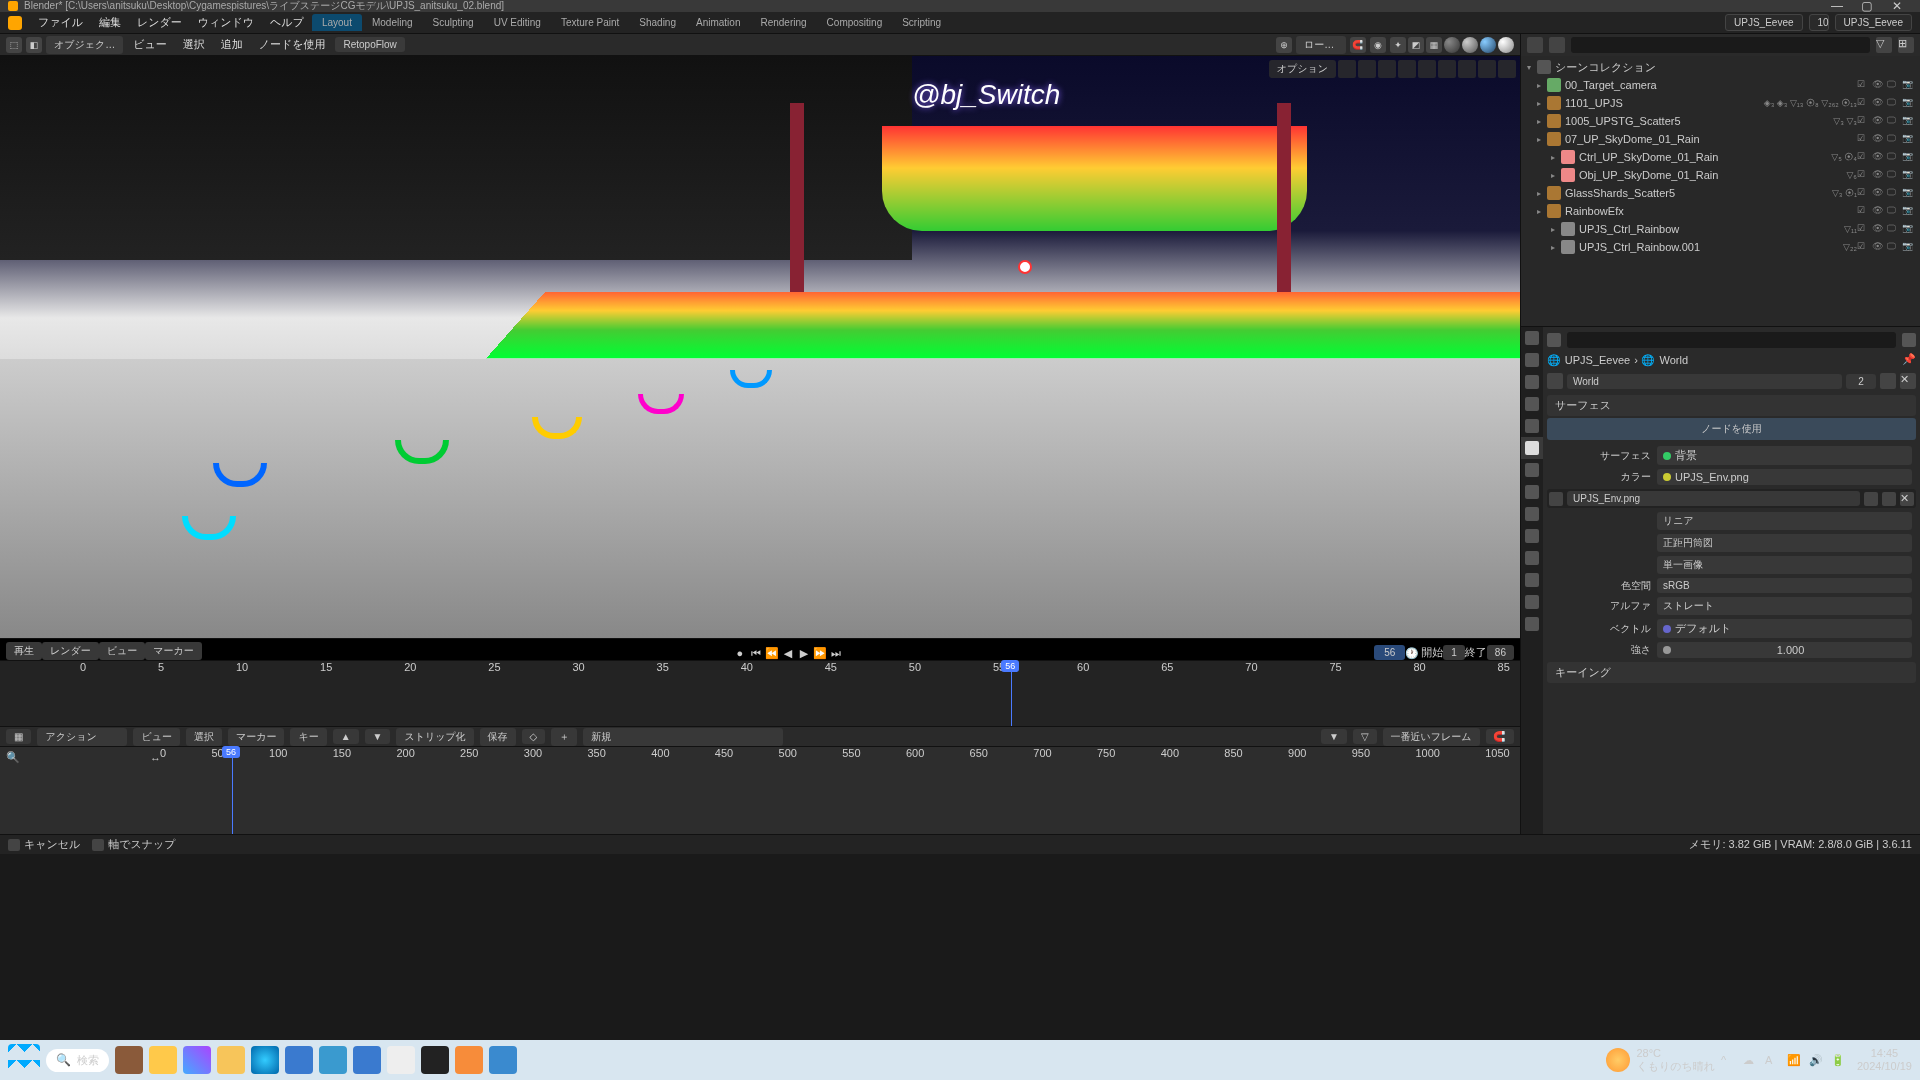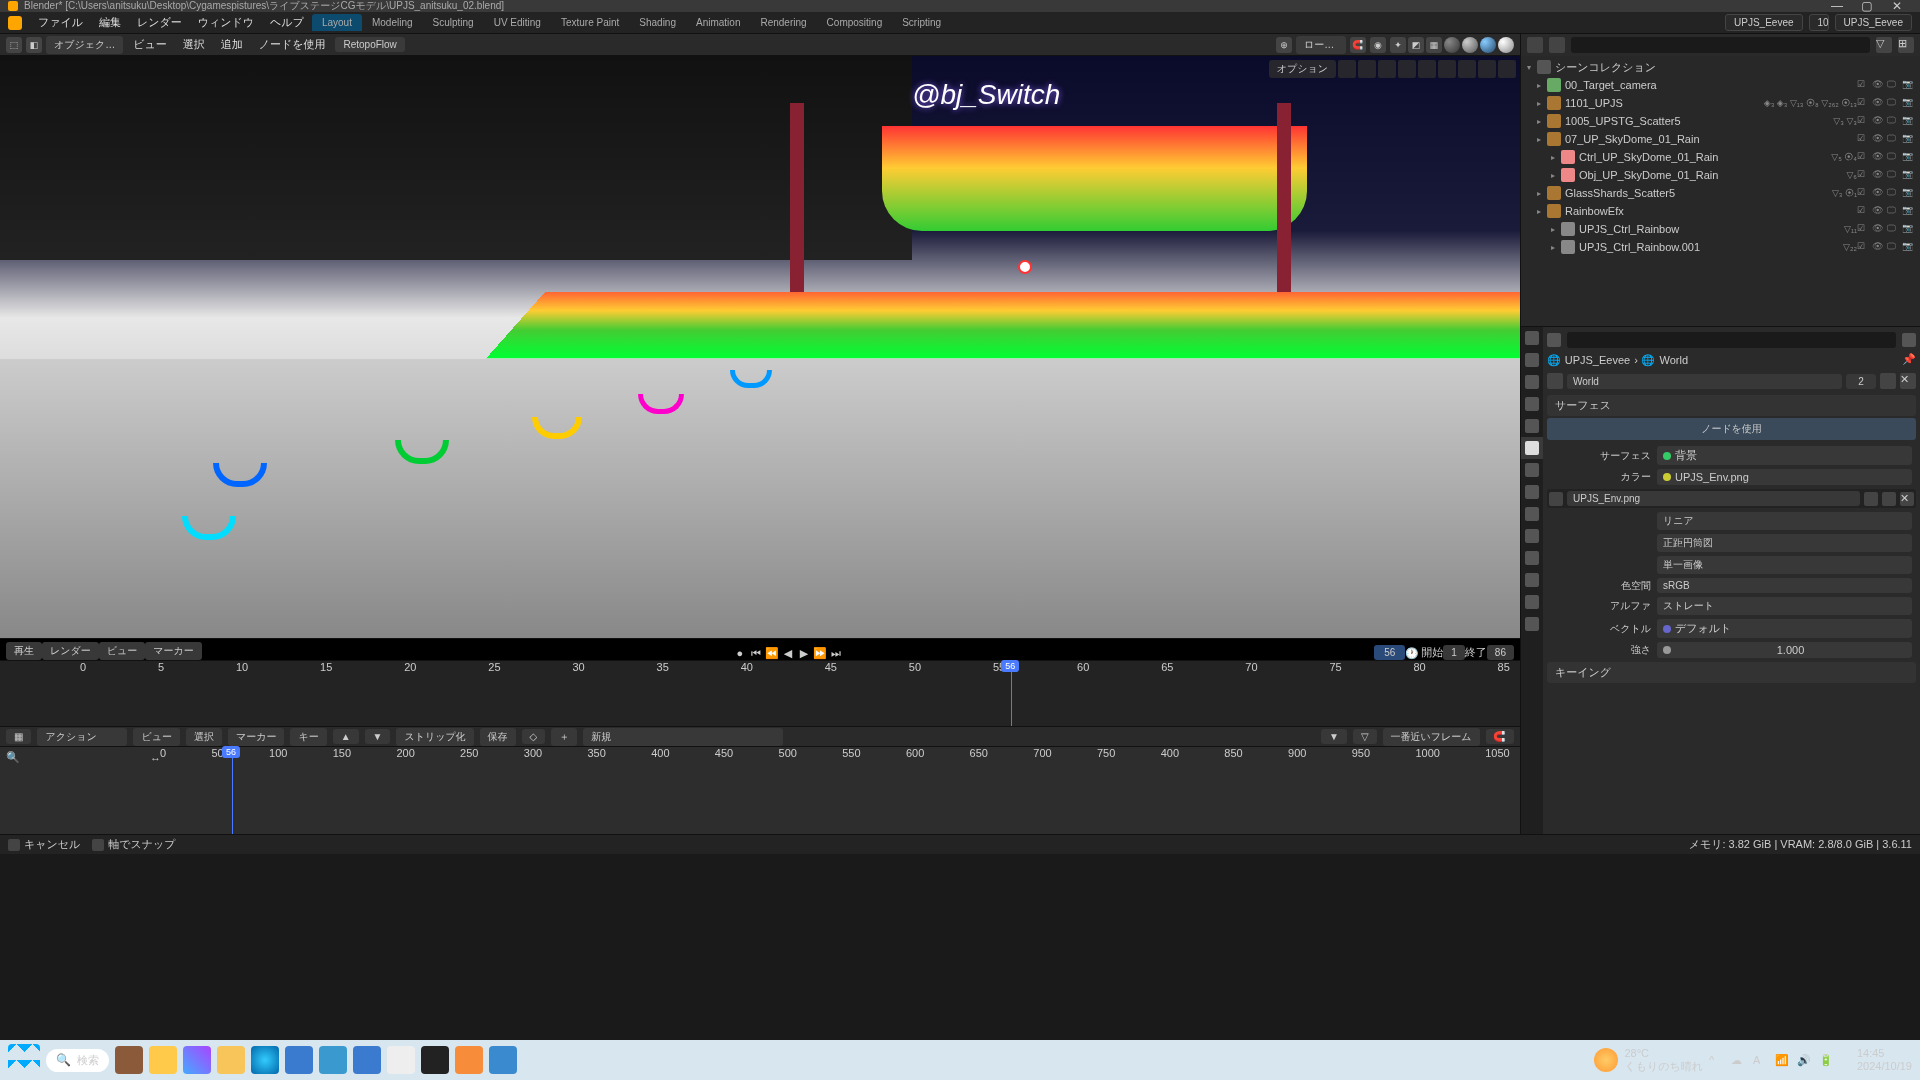--- a/index.html
+++ b/index.html
@@ -119,21 +119,21 @@
 
 .taskbar { position: absolute; bottom: 0; left: 0; right: 0; height: 40px; background: #d8e6f0; display: flex; align-items: center; padding: 0 8px; gap: 6px; }
 .taskbar .start { width: 32px; height: 32px; background: linear-gradient(135deg, #0af 25%, transparent 25%) 0 0, linear-gradient(225deg, #0af 25%, transparent 25%) 0 0; background-size: 16px 16px; border-radius: 4px; }
 .taskbar .search { display: flex; align-items: center; gap: 6px; padding: 4px 10px; background: #fff; border-radius: 16px; color: #444; font-size: 11px; }
 .taskbar .search .magnify { font-size: 12px; }
 .taskbar .app-ico { width: 28px; height: 28px; border-radius: 4px; background: #888; }
 .taskbar .weather { display: flex; align-items: center; gap: 6px; margin-left: auto; font-size: 10px; color: #333; }
 .taskbar .weather .wi { width: 24px; height: 24px; background: radial-gradient(circle, #fc6, #f93); border-radius: 50%; }
 .taskbar .tray { display: flex; align-items: center; gap: 8px; color: #333; font-size: 10px; }
 .taskbar .tray .ti { width: 14px; font-size: 11px; }
-.taskbar .clock { text-align: left; color: #333; font-size: 10px; line-height: 1.2; margin-left: 18px; }
+.taskbar .clock { text-align: center; color: #333; font-size: 10px; line-height: 1.2; margin-left: 6px; }
 </style>
 </head>
 <body>
 
 <div class="titlebar">
   <div class="blender-logo"></div>
   <div class="title">Blender* [C:\Users\anitsuku\Desktop\Cygamespistures\ライブステージCGモデル\UPJS_anitsuku_02.blend]</div>
   <div class="win-ctrl">—</div>
   <div class="win-ctrl">▢</div>
   <div class="win-ctrl">✕</div>

